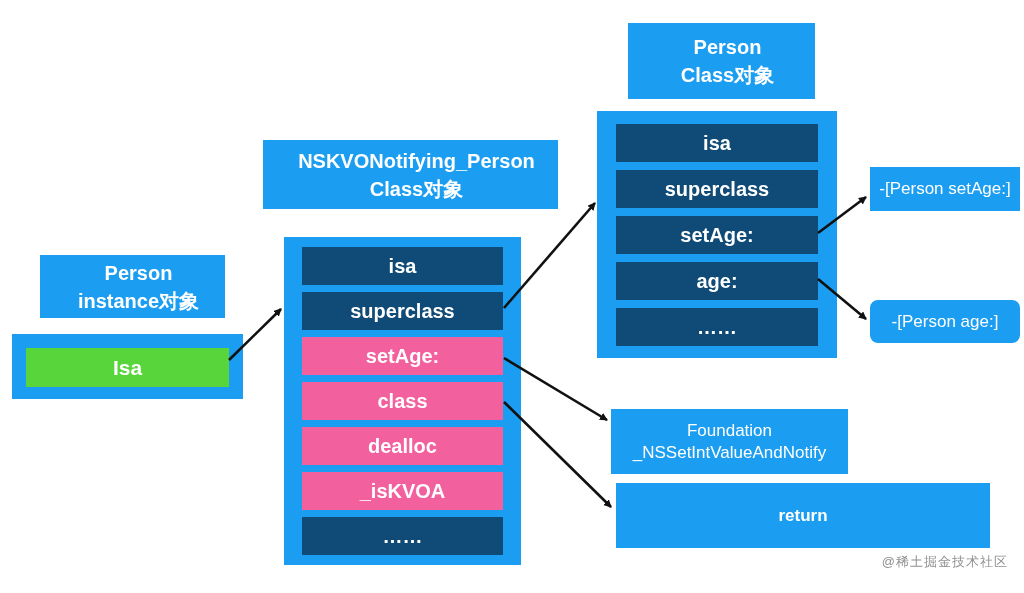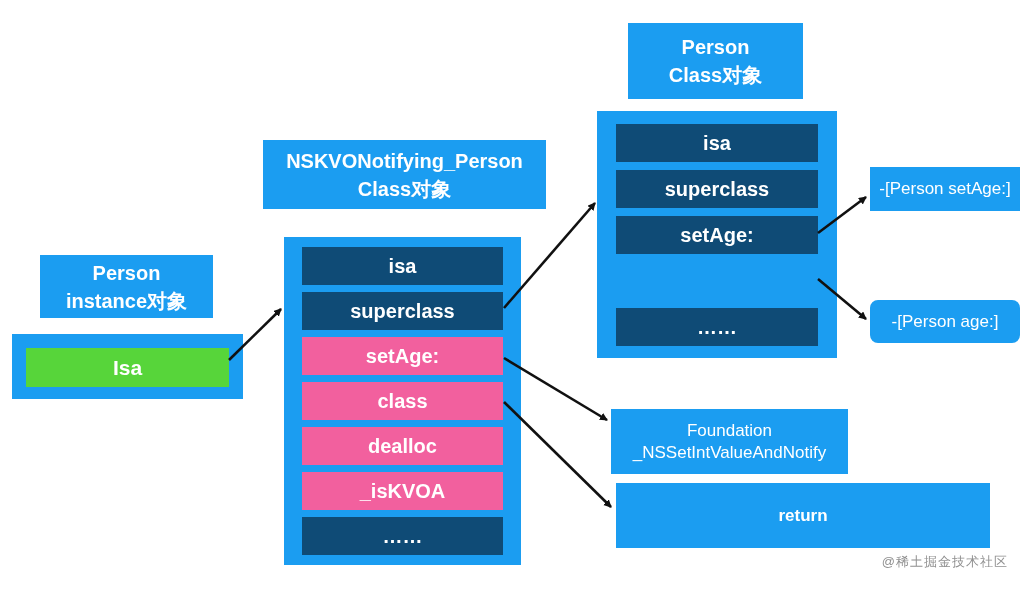--- a/index.html
+++ b/index.html
@@ -6,21 +6,21 @@
   #canvas {
     position:relative; width:1024px; height:593px; overflow:hidden;
     background:#ffffff;
     font-family:"Liberation Sans","DejaVu Sans",sans-serif;
   }
   .bluebox {
     position:absolute; background:#1B9DF1; color:#ffffff;
     display:flex; flex-direction:column; align-items:center; justify-content:center;
     text-align:center;
   }
-  .title-box { font-size:20px; font-weight:600; line-height:28px; }
+  .title-box { font-size:20px; font-weight:600; line-height:28px;padding-left:12px; }
   .impl-box { font-size:17px; font-weight:500; line-height:22px; }
   .code-box { font-size:17px; font-weight:600; line-height:23px; }
   .container { position:absolute; background:#1B9DF1; }
   .struct-row {
     position:absolute; display:flex; align-items:center; justify-content:center;
     color:#ffffff; font-size:20px; font-weight:600;
   }
   .navy { background:#0F4B76; }
   .pink { background:#F2609E; }
   .green-slot {
@@ -45,20 +45,21 @@
 
   <div class="bluebox title-box" style="left:628px; top:23px; width:175px; height:76px;">
     <span>Person</span>
     <span>Class对象</span>
   </div>
 
   <div class="container" style="left:597px; top:111px; width:240px; height:247px;">
     <div class="struct-row right-row navy" style="top:13px">isa</div>
     <div class="struct-row right-row navy" style="top:59px">superclass</div>
     <div class="struct-row right-row navy" style="top:105px">setAge:</div>
+    <div class="struct-row right-row navy" style="top:151px">age:</div>
     <div class="struct-row right-row navy" style="top:197px">……</div>
   </div>
 
   <div class="bluebox title-box" style="left:263px; top:140px; width:283px; height:69px;">
     <span>NSKVONotifying_Person</span>
     <span>Class对象</span>
   </div>
 
   <div class="container" style="left:284px; top:237px; width:237px; height:328px;">
     <div class="struct-row mid-row navy" style="top:10px">isa</div>

